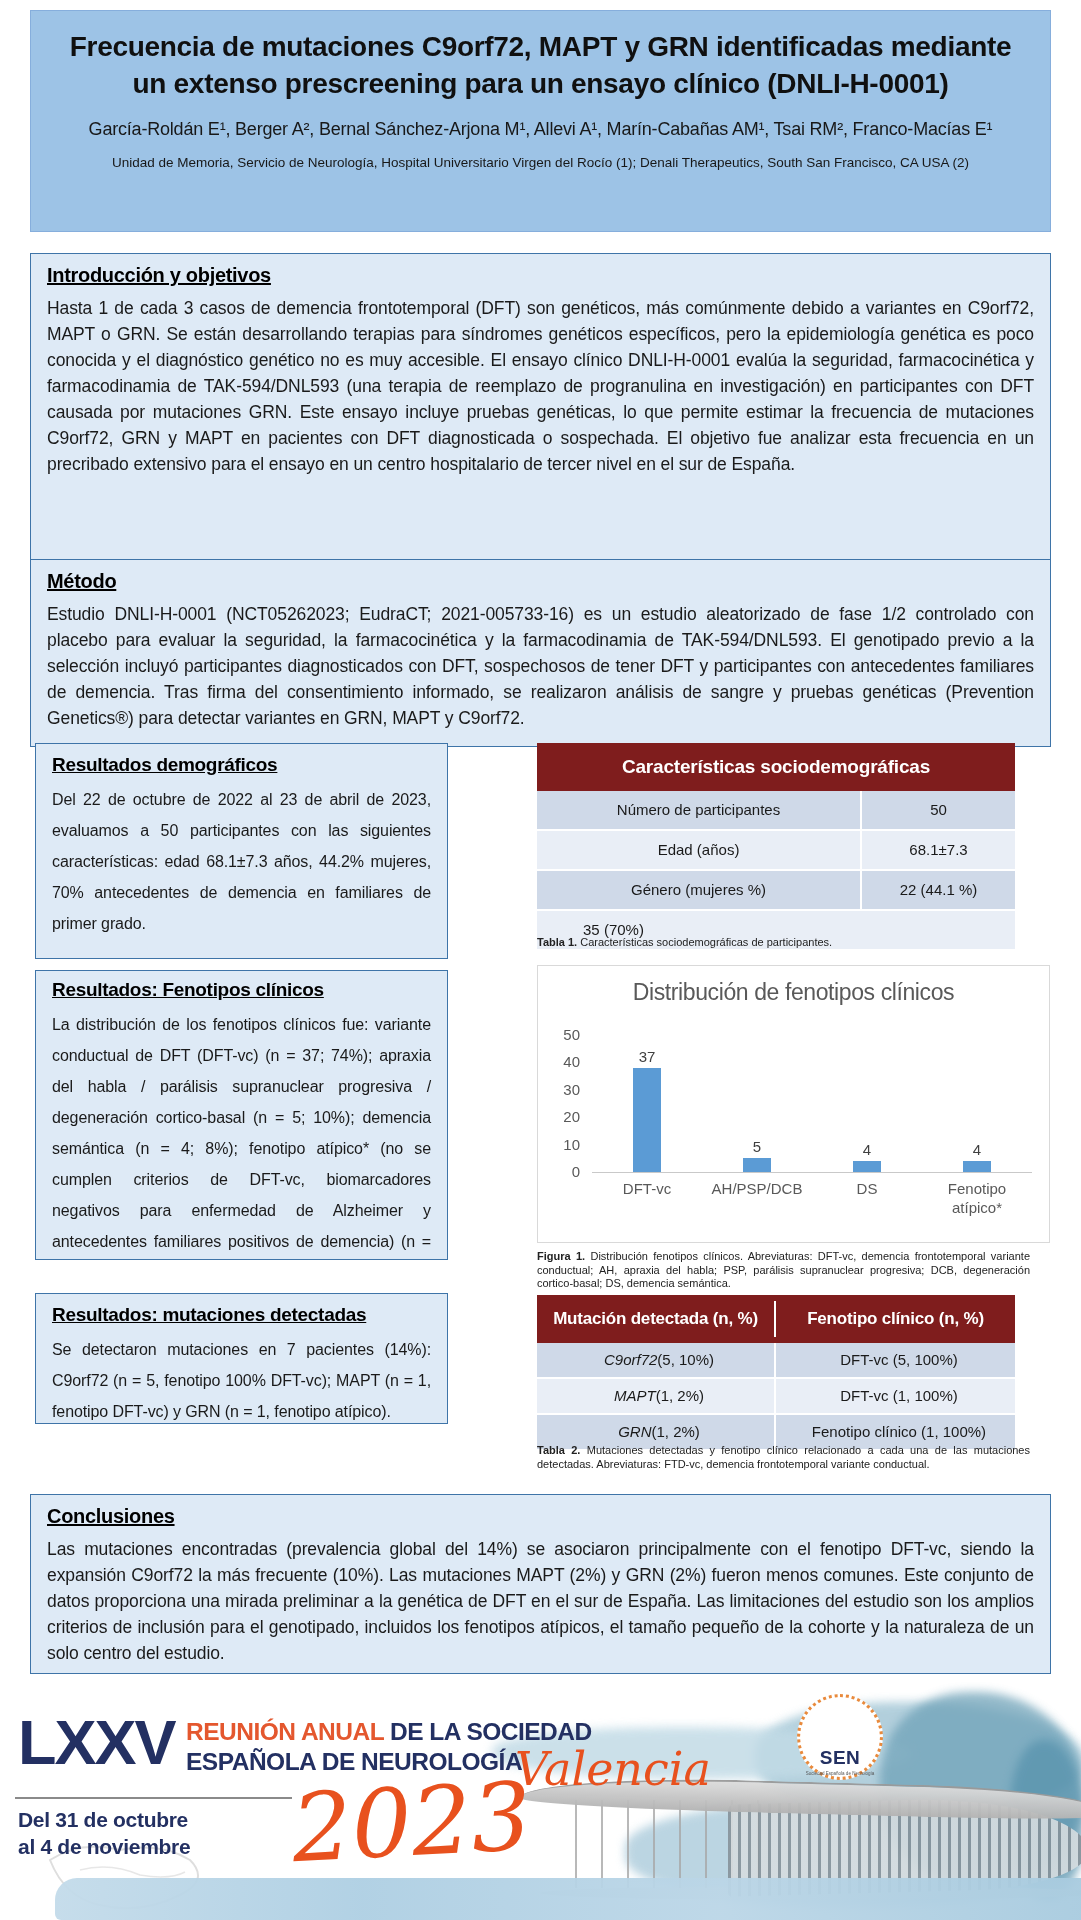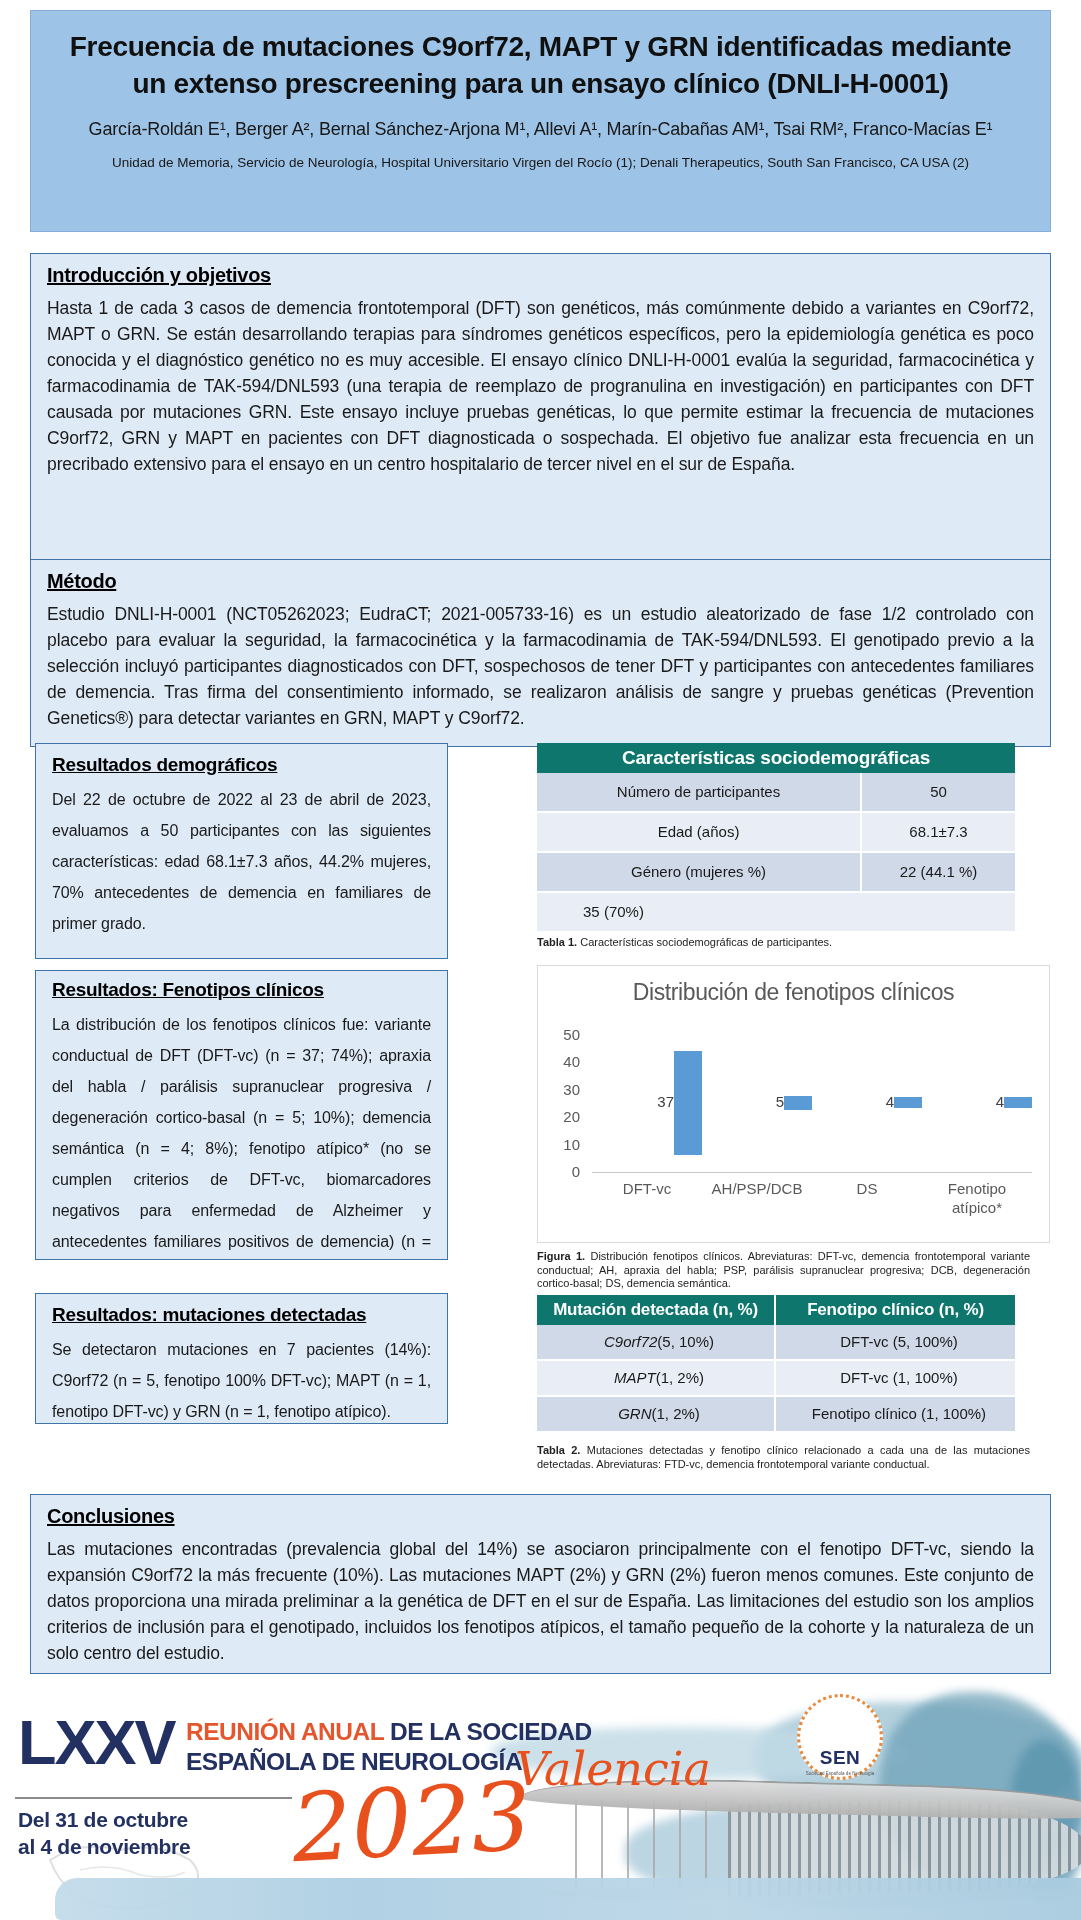--- a/index.html
+++ b/index.html
@@ -26,21 +26,21 @@
   #intro-box  { left:30px; top:253px; width:1021px; height:321px; }
   #metodo-box { left:30px; top:535px; width:1021px; height:188px;margin-top:24px; }
   #demo-box   { left:35px; top:743px;  width:413px; height:216px; }
   #feno-box   { left:35px; top:970px;  width:413px; height:290px; padding-top:8px; }
   #muta-box   { left:35px; top:1293px; width:413px; height:131px; }
   #concl-box  { left:30px; top:1494px; width:1021px; height:180px; }
   #concl-box .body-text { line-height:26px; }
 
   
   .rt { position:absolute; left:537px; width:478px; }
-  .tbl-header { height:30px; background:#0f766e; color:#fff; font-weight:bold;
+  .tbl-header { height:48px; background:#7f1d1d; color:#fff; font-weight:bold;
                 display:flex; align-items:center; justify-content:center; font-size:19px; letter-spacing:-0.2px; }
   .trow { display:flex; border-bottom:2px solid #fff; }
   .trow .c { display:flex; align-items:center; justify-content:center; text-align:center;
              font-size:15px; color:#1a1a1a; padding:4px 8px; line-height:1.25; }
   .trow .c1 { width:68%; border-right:2px solid #fff; }
   .trow .c2 { width:32%; }
   .rowd { background:#CFD9E8; }
   .rowl { background:#E9EEF6; }
   #tabla1 { top:743px; }
   #tabla1 .trow { min-height:40px; }
@@ -50,21 +50,21 @@
 
   
   #chart-box { position:absolute; left:537px; top:965px; width:513px; height:278px;
                background:#fff; border:1px solid #D9D9D9; }
   .chart-title { margin-top:13px; text-align:center; font-size:23px; color:#595959; letter-spacing:-0.4px; }
   .yticks { position:absolute; left:8px; top:60px; width:34px; height:154px;
             display:flex; flex-direction:column; justify-content:space-between;
             font-size:15px; color:#595959; text-align:right; }
   .plotarea { position:absolute; left:54px; top:67px; width:440px; height:140px;
               border-bottom:1.5px solid #C9C9C9; display:flex; align-items:flex-end; }
-  .bar-slot { width:25%; height:100%; display:flex; flex-direction:row;
+  .bar-slot { width:25%; height:100%; display:flex; flex-direction:column;
               align-items:center; justify-content:flex-end; }
   .bar-value { font-size:15px; color:#404040; margin-bottom:3px; }
   .bar { width:28px; background:#5B9BD5; }
   .xlabels { position:absolute; left:54px; top:214px; width:440px; display:flex; }
   .xlabel { width:25%; text-align:center; font-size:15px; color:#595959; line-height:1.25; }
   #figura1-caption { left:537px; top:1250px; width:493px; }
 
   
   #tabla2 { top:1295px; }
   #tabla2 .tbl-header { display:flex; padding:0; }

